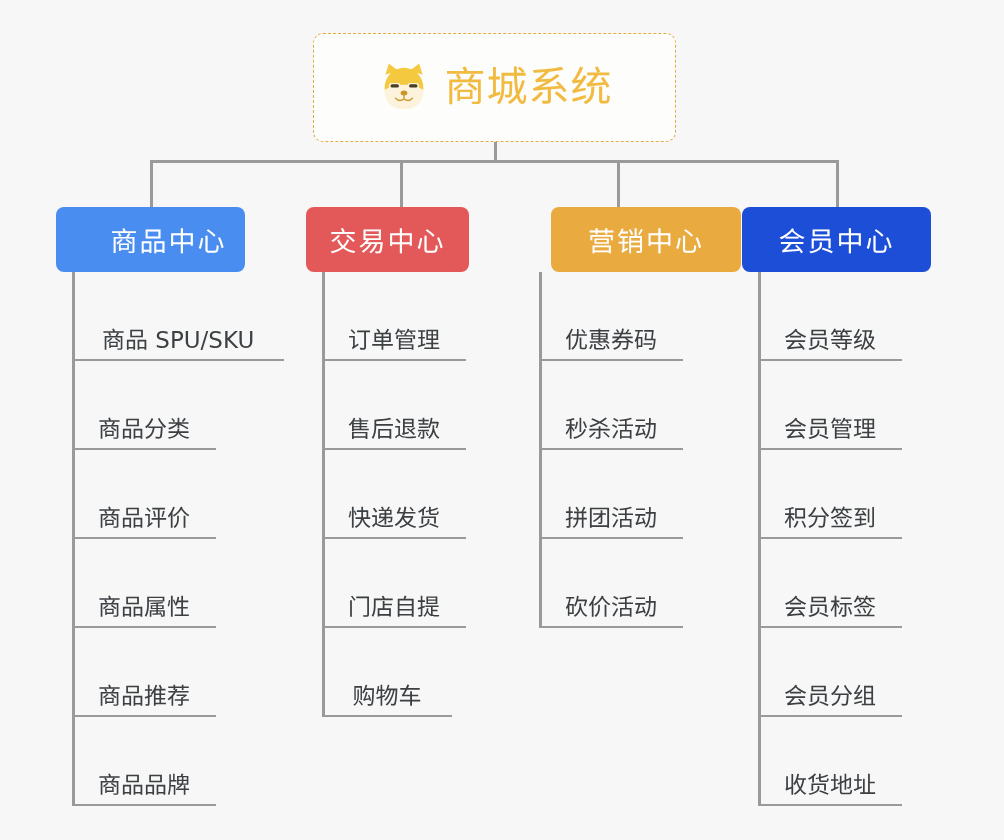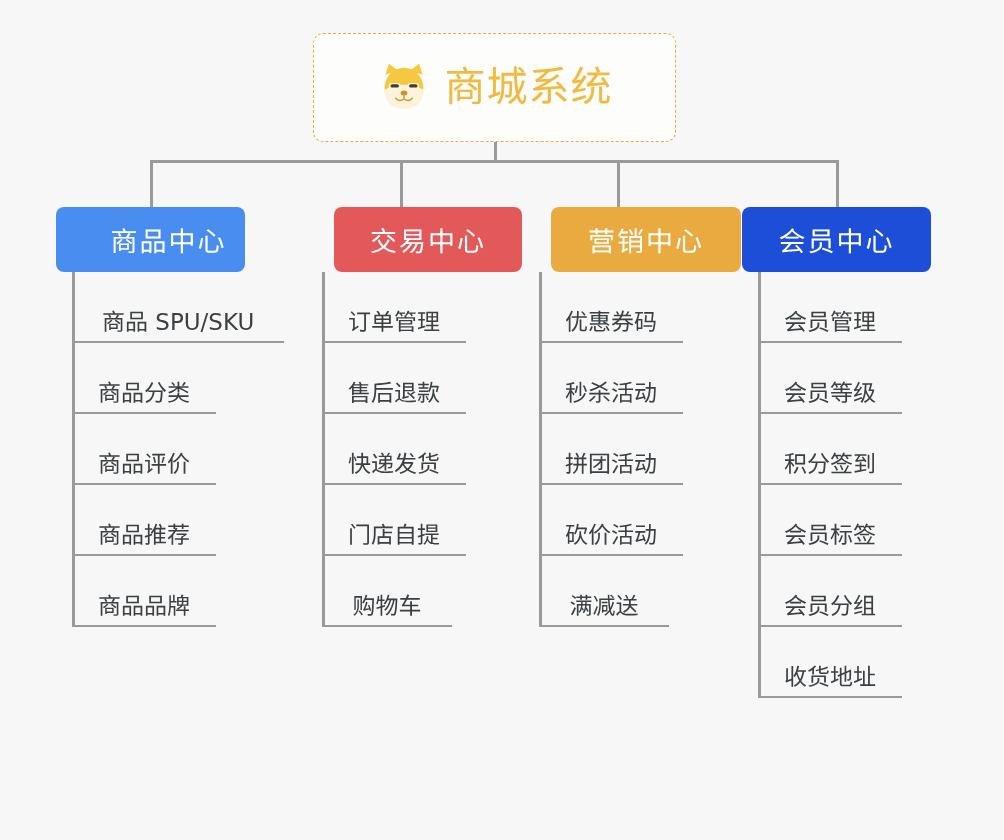--- a/index.html
+++ b/index.html
@@ -100,21 +100,21 @@
     display: flex;
     align-items: center;
     justify-content: center;
     color: #ffffff;
     font-size: 27px;
     letter-spacing: 2px;
     white-space: nowrap;
     font-family: "DejaVu Sans", "Liberation Sans", sans-serif;
   }
   .column.c1 .cat-header { width: 189px; padding-left: 36px; }
-  .column.c2 .cat-header { width: 188px; margin-left: 28px; }
+  .column.c2 .cat-header { width: 163px; }
   .column.c3 .cat-header { width: 190px; }
   .column.c4 .cat-header { width: 189px; }
 
   
   .leaf-list {
     position: relative;
     margin: 0;
     padding: 0 0 0 0;
     list-style: none;
   }
@@ -123,21 +123,21 @@
     position: absolute;
     left: 16px;
     top: 0;
     bottom: 1px;
     width: 3px;
     background: #9a9a9a;
   }
 
   .leaf-item {
     position: relative;
-    height: 71px;
+    height: 89px;
     box-sizing: border-box;
     padding-left: 16px;
     display: flex;
     align-items: flex-end;
   }
   .leaf-underline {
     display: inline-block;
     box-sizing: border-box;
     border-bottom: 2px solid #9a9a9a;
     padding: 0 26px 6px 26px;
@@ -196,20 +196,23 @@
       <li class="leaf-item">
           <span class="leaf-underline wide">商品 SPU/SKU</span>
         </li>
       <li class="leaf-item">
           <span class="leaf-underline">商品分类</span>
         </li>
       <li class="leaf-item">
           <span class="leaf-underline">商品评价</span>
         </li>
       <li class="leaf-item">
+          <span class="leaf-underline">商品属性</span>
+        </li>
+      <li class="leaf-item">
           <span class="leaf-underline">商品推荐</span>
         </li>
       <li class="leaf-item">
           <span class="leaf-underline">商品品牌</span>
         </li>
     </ul>
   </div>
 
   <div class="column c2">
     <div class="cat-header" style="background: rgb(227, 89, 90);">
@@ -244,38 +247,35 @@
         </li>
       <li class="leaf-item">
           <span class="leaf-underline">秒杀活动</span>
         </li>
       <li class="leaf-item">
           <span class="leaf-underline">拼团活动</span>
         </li>
       <li class="leaf-item">
           <span class="leaf-underline">砍价活动</span>
         </li>
-      <li class="leaf-item">
-          <span class="leaf-underline">满减送</span>
-        </li>
     </ul>
   </div>
 
   <div class="column c4">
     <div class="cat-header" style="background: #1d4ed8;">
       <span>会员中心</span>
     </div>
     <ul class="leaf-list">
       <li class="leaf-item">
+          <span class="leaf-underline">会员等级</span>
+        </li>
+      <li class="leaf-item">
           <span class="leaf-underline">会员管理</span>
         </li>
       <li class="leaf-item">
-          <span class="leaf-underline">会员等级</span>
-        </li>
-      <li class="leaf-item">
           <span class="leaf-underline">积分签到</span>
         </li>
       <li class="leaf-item">
           <span class="leaf-underline">会员标签</span>
         </li>
       <li class="leaf-item">
           <span class="leaf-underline">会员分组</span>
         </li>
       <li class="leaf-item">
           <span class="leaf-underline">收货地址</span>

